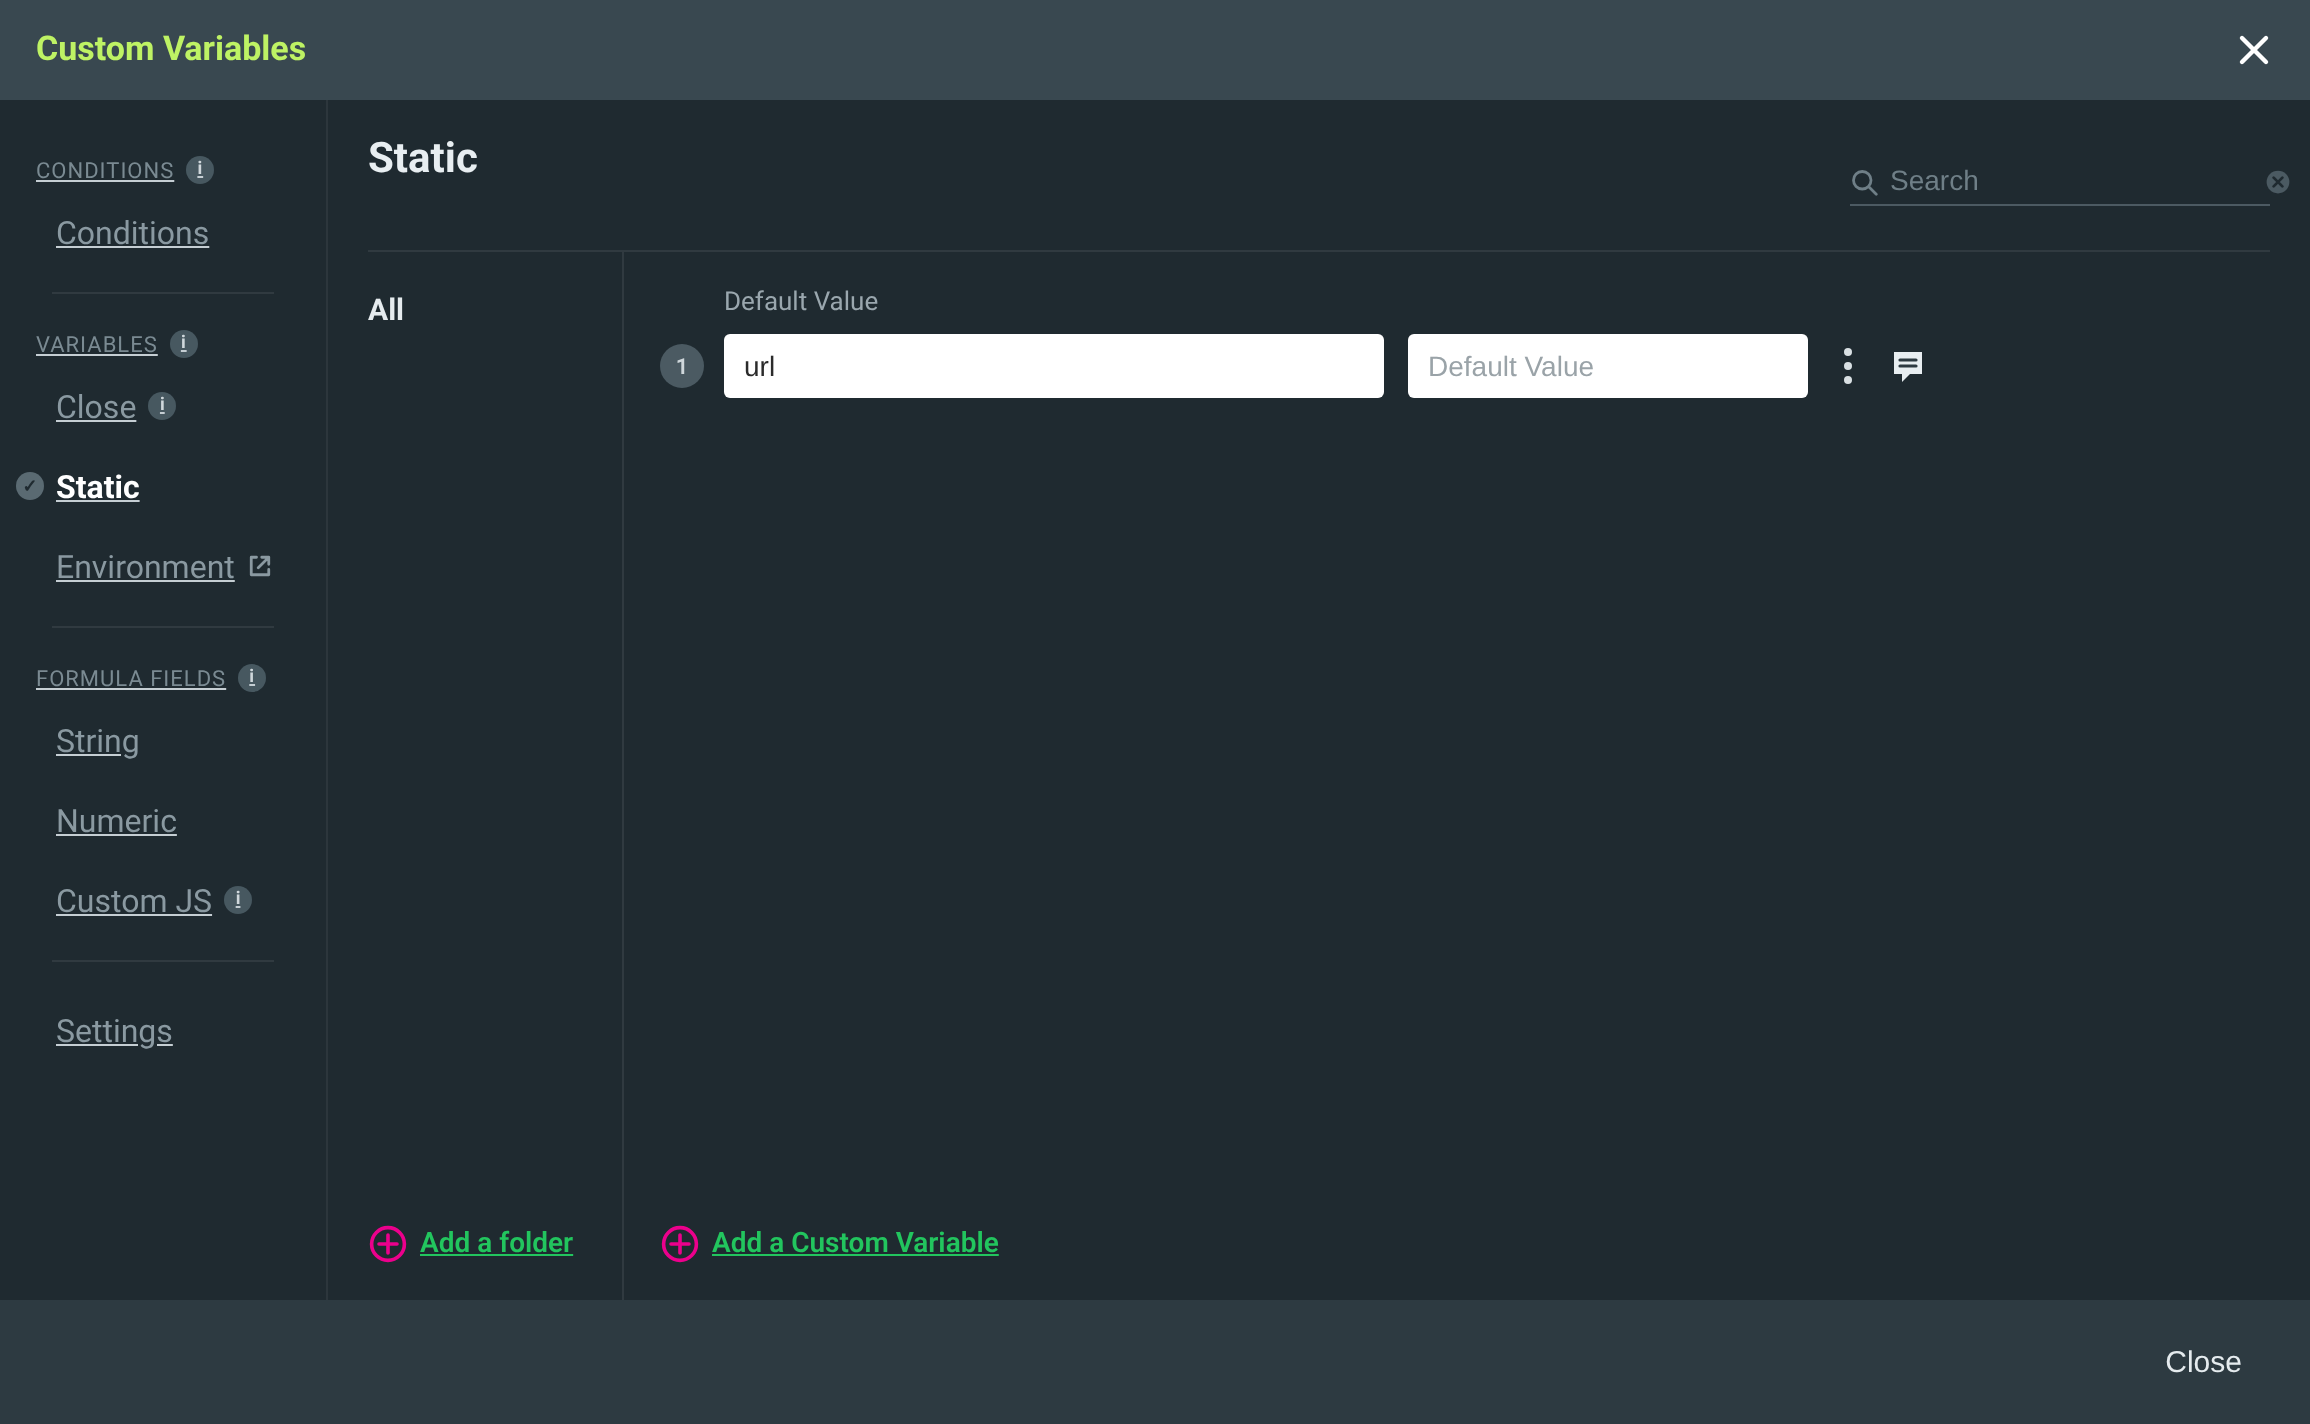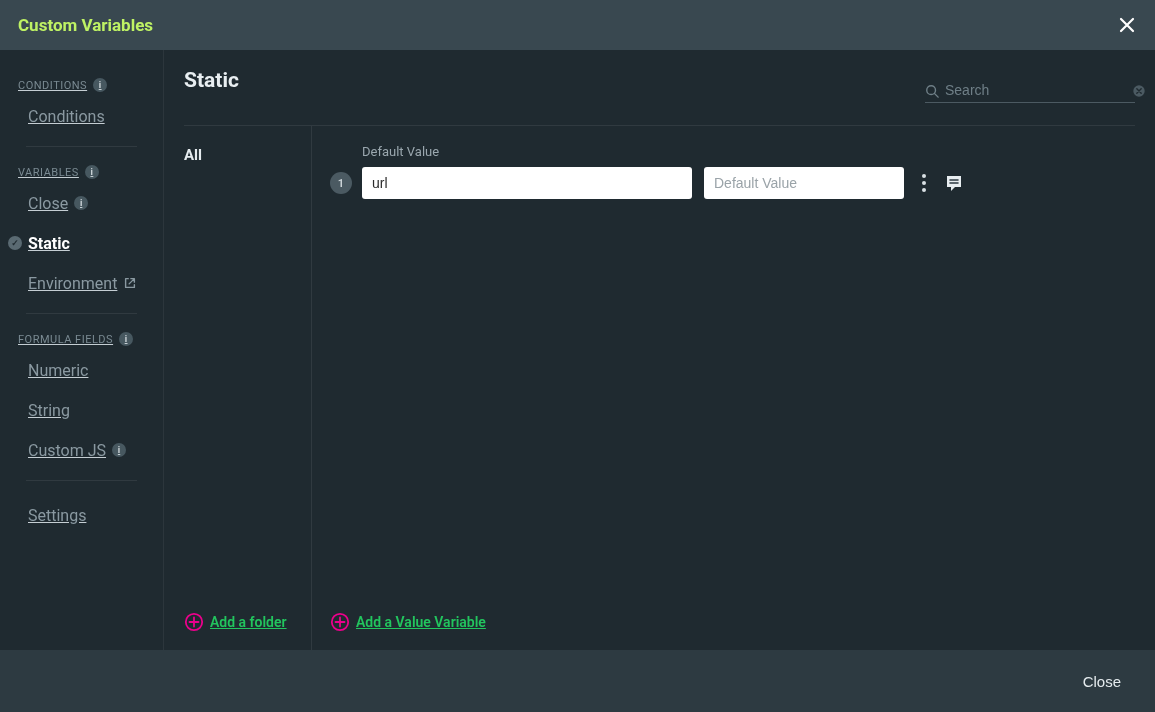--- a/index.html
+++ b/index.html
@@ -309,24 +309,24 @@
               <path d="M6 3 H3 V13 H13 V10 M9 3 H13 V7 M13 3 L7 9" stroke="#8a99a1" stroke-width="1.6" fill="none" stroke-linecap="round" stroke-linejoin="round"></path>
             </svg>
           </span>
         </div>
         <hr class="side-sep">
         <div class="sectionhdr">
           <span class="lbl">FORMULA FIELDS</span>
           <span class="info-badge">i</span>
         </div>
         <div class="sidenav-item">
+          <span>String</span>
+        </div>
+        <div class="sidenav-item">
           <span>Numeric</span>
-        </div>
-        <div class="sidenav-item">
-          <span>String</span>
         </div>
         <div class="sidenav-item">
           <span>Custom JS</span>
           <span class="info-badge trailing">i</span>
         </div>
         <hr class="side-sep">
         <div class="sidenav-item">
           <span>Settings</span>
         </div>
       </div>
@@ -393,21 +393,21 @@
                   </span>
                 </div>
               </div>
             </div>
           <div class="vars-spacer"></div>
           <div class="add-link">
             <svg width="20" height="20" viewBox="0 0 20 20">
                 <circle cx="10" cy="10" r="8.2" stroke="#ec008c" stroke-width="1.8" fill="none"></circle>
                 <path d="M10 5.5 V14.5 M5.5 10 H14.5" stroke="#ec008c" stroke-width="1.8" stroke-linecap="round"></path>
               </svg>
-            <span>Add a Value Variable</span>
+            <span>Add a Custom Variable</span>
           </div>
         </div>
       </div>
 
     </div>
   </div>
 
   <div class="footer">
     <button class="btn-close">Close</button>
   </div>

